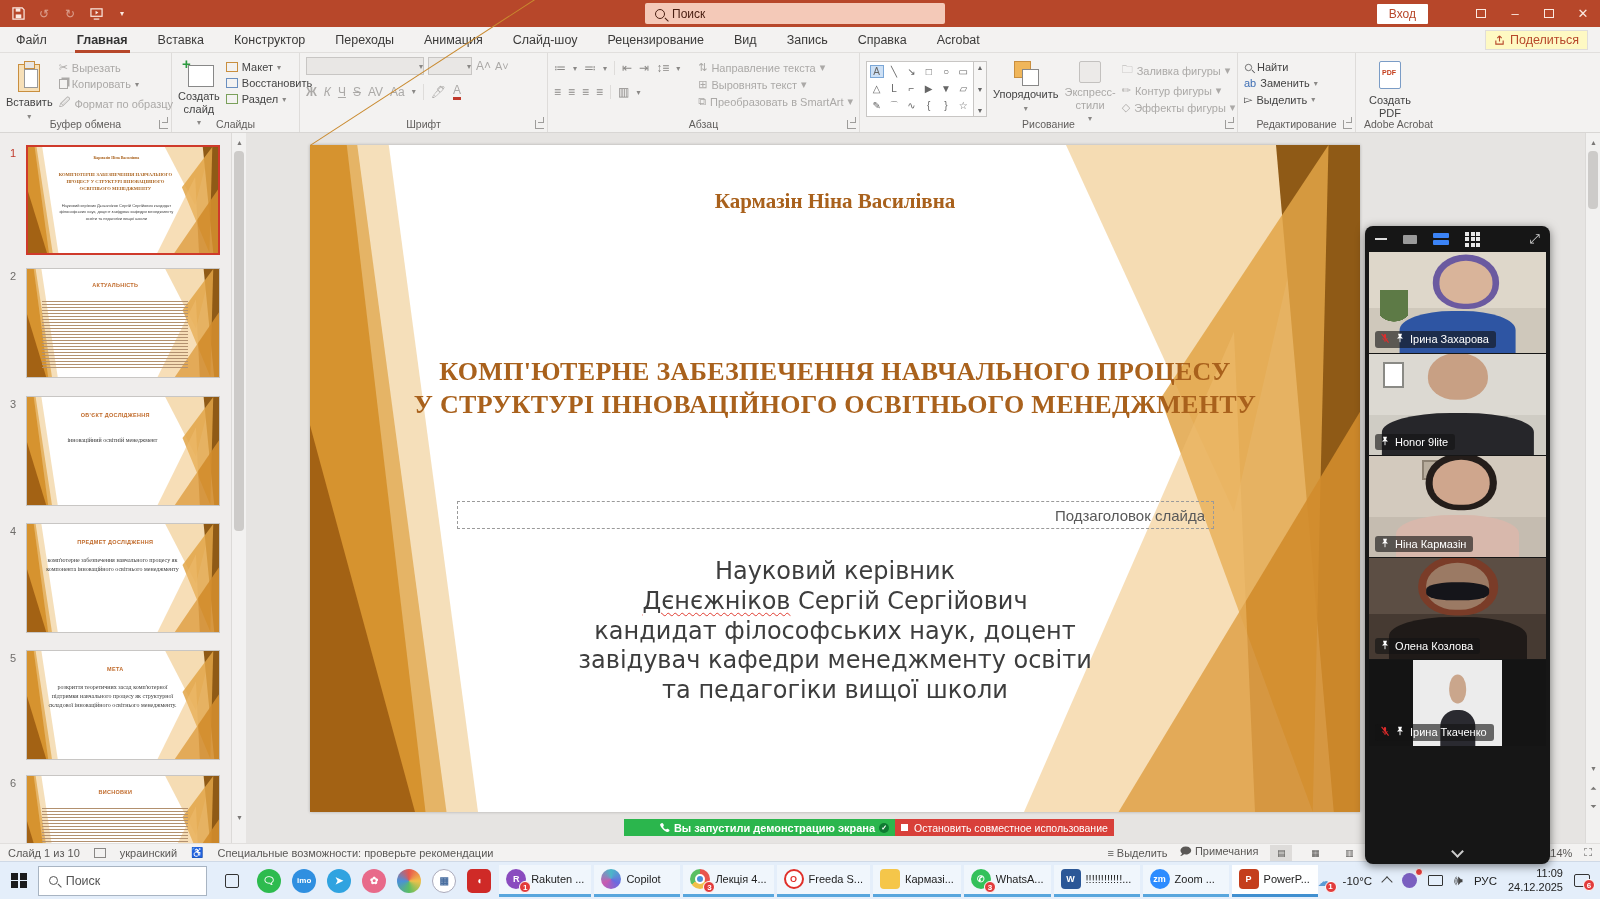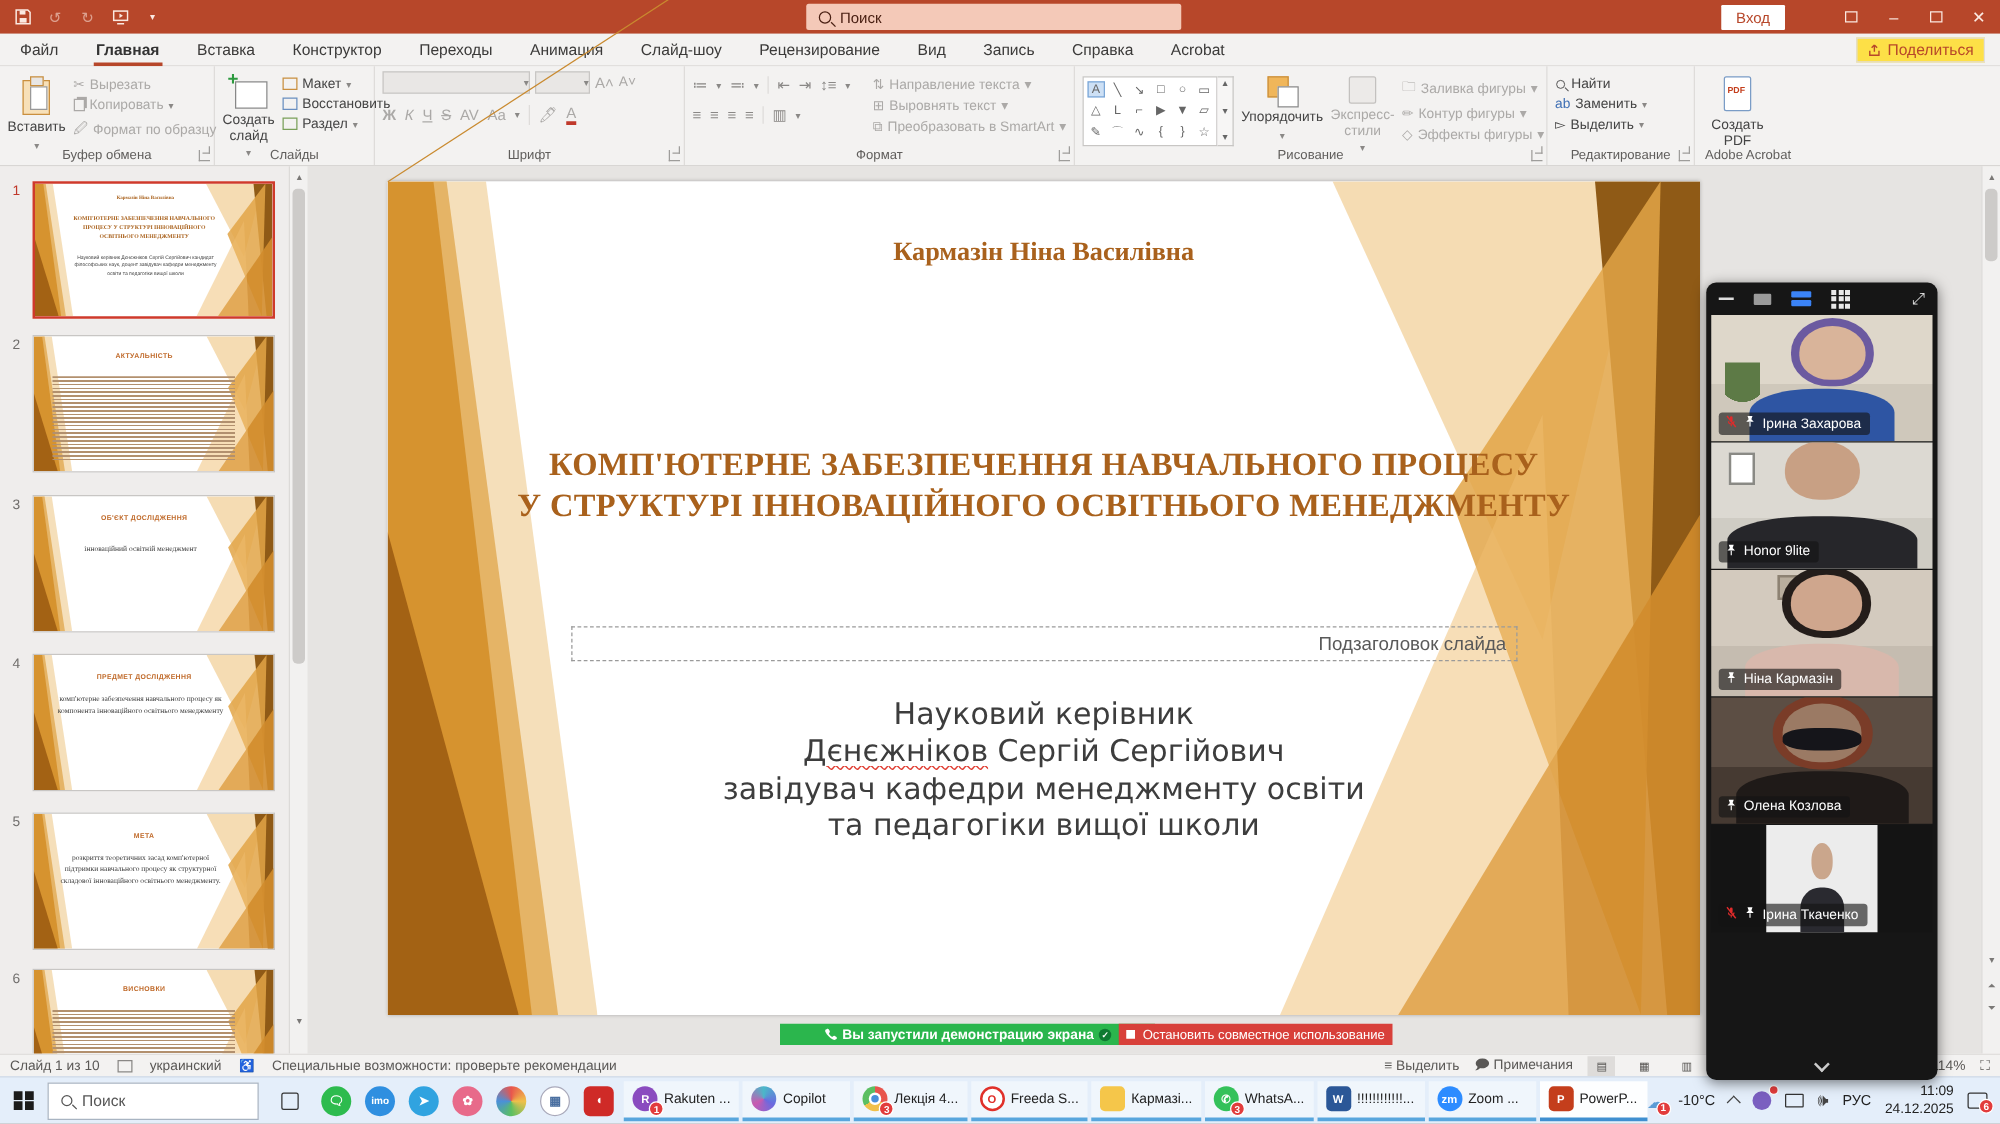--- a/index.html
+++ b/index.html
@@ -18,21 +18,21 @@
   .mag::after{content:"";position:absolute;width:5px;height:1.4px;background:#4a2013;left:8px;top:9px;transform:rotate(45deg);}
   #tb-right{position:absolute;right:0;top:0;height:27px;display:flex;align-items:center;}
   #signin{background:#fff;color:#b7472a;font-size:12px;padding:3px 12px;border-radius:1px;margin-right:36px;}
   .wbtn{width:34px;height:27px;display:flex;align-items:center;justify-content:center;color:#fbe9e1;font-size:13px;}
   .wbox{width:10px;height:9px;border:1.2px solid #fbe9e1;display:inline-block;}
   
   #tabrow{position:absolute;left:0;top:27px;width:1600px;height:26px;background:#f3f2f1;display:flex;align-items:center;padding-left:14px;gap:26px;font-size:12.5px;color:#3b3a39;border-bottom:1px solid #e1dfdd;}
   .tab{position:relative;padding:4px 2px;cursor:default;white-space:nowrap;}
   .tab.active{font-weight:bold;color:#333;}
   .tab.active::after{content:"";position:absolute;left:0;right:0;bottom:-2px;height:3px;background:#b7472a;}
-  #share{position:absolute;right:12px;top:30px;color:#b7472a;font-size:12.5px;display:flex;gap:5px;align-items:center;border:1px solid #e0ddda;padding:2px 8px;background:#fde047;}
+  #share{position:absolute;right:12px;top:30px;color:#b7472a;font-size:12.5px;display:flex;gap:5px;align-items:center;border:1px solid #e0ddda;padding:2px 8px;background:#fef9c3;}
   
   #ribbon{position:absolute;left:0;top:53px;width:1600px;height:80px;background:#f3f2f1;border-bottom:1px solid #d8d6d4;font-size:11px;color:#444;display:flex;}
   .rgroup{position:relative;height:100%;border-right:1px solid #dedcda;padding:4px 6px 16px 6px;display:flex;gap:6px;align-items:flex-start;}
   .glabel{position:absolute;left:0;right:0;bottom:2px;text-align:center;color:#605e5c;font-size:10.5px;}
   .launcher{position:absolute;right:3px;bottom:3px;width:9px;height:9px;border-left:1px solid #8a8886;border-bottom:1px solid #8a8886;transform:rotate(0deg);opacity:.8;}
   .launcher::after{content:"";position:absolute;left:2px;top:-3px;width:5px;height:5px;border-right:1px solid #8a8886;border-bottom:1px solid #8a8886;}
   .bigbtn{display:flex;flex-direction:column;align-items:center;justify-content:flex-start;gap:3px;width:58px;padding-top:4px;text-align:center;line-height:1.15;}
   .smallcol{display:flex;flex-direction:column;gap:4px;padding-top:4px;}
   .sbtn{display:flex;align-items:center;gap:4px;white-space:nowrap;}
   .dis{color:#aba9a7;}
@@ -315,21 +315,21 @@
           <span style="border-left:1px solid #dedcda;height:14px;"></span>
           <span>▥</span>
             <span class="caret">▾</span>
         </div>
       </div>
       <div class="smallcol dis">
         <div class="sbtn dis"><span>⇅</span><span>Направление текста</span> ▾</div>
         <div class="sbtn dis"><span>⊞</span><span>Выровнять текст</span> ▾</div>
         <div class="sbtn dis"><span>⧉</span><span>Преобразовать в SmartArt</span> ▾</div>
       </div>
-      <div class="glabel">Формат</div>
+      <div class="glabel">Абзац</div>
       <div class="launcher"></div>
     </div>
 
     <div class="rgroup" style="width:378px;">
       <div style="display:flex;padding-top:4px;">
         <div class="shapebox">
           <span class="sel">A</span>
             <span>╲</span>
             <span>↘</span>
             <span>□</span>
@@ -533,20 +533,21 @@
         <div id="sl-title">
           <div>КОМП'ЮТЕРНЕ ЗАБЕЗПЕЧЕННЯ НАВЧАЛЬНОГО ПРОЦЕСУ</div>
           <div>У СТРУКТУРІ ІННОВАЦІЙНОГО ОСВІТНЬОГО МЕНЕДЖМЕНТУ</div>
         </div>
         <div id="sl-subtitle">
             <span>Подзаголовок слайда</span>
           </div>
         <div id="sl-sup">
             <div>Науковий керівник</div>
             <div><span class="misspell">Дєнєжніков</span> Сергій Сергійович</div>
+            <div>кандидат філософських наук, доцент</div>
             <div>завідувач кафедри менеджменту освіти</div>
             <div>та педагогіки вищої школи</div>
           </div>
       </div>
       <div id="banner-green">
         <svg width="11" height="11" viewBox="0 0 12 12">
             <path d="M2.5 1.5c.6-.6 1.6-.4 2 .3l.7 1.2c.3.6.1 1.2-.4 1.6-.3.3-.3.8 0 1.3.5.8 1.1 1.4 1.9 1.9.5.3 1 .3 1.3 0 .4-.5 1-.7 1.6-.4l1.2.7c.7.4.9 1.4.3 2-.8.8-2 .9-3.1.4C5.6 9.4 2.6 6.4 1.5 4c-.5-1.1-.4-2.3 1-2.5z" fill="#fff"></path>
           </svg>
         <span>Вы запустили демонстрацию экрана</span>
         <span class="shield">✓</span>

